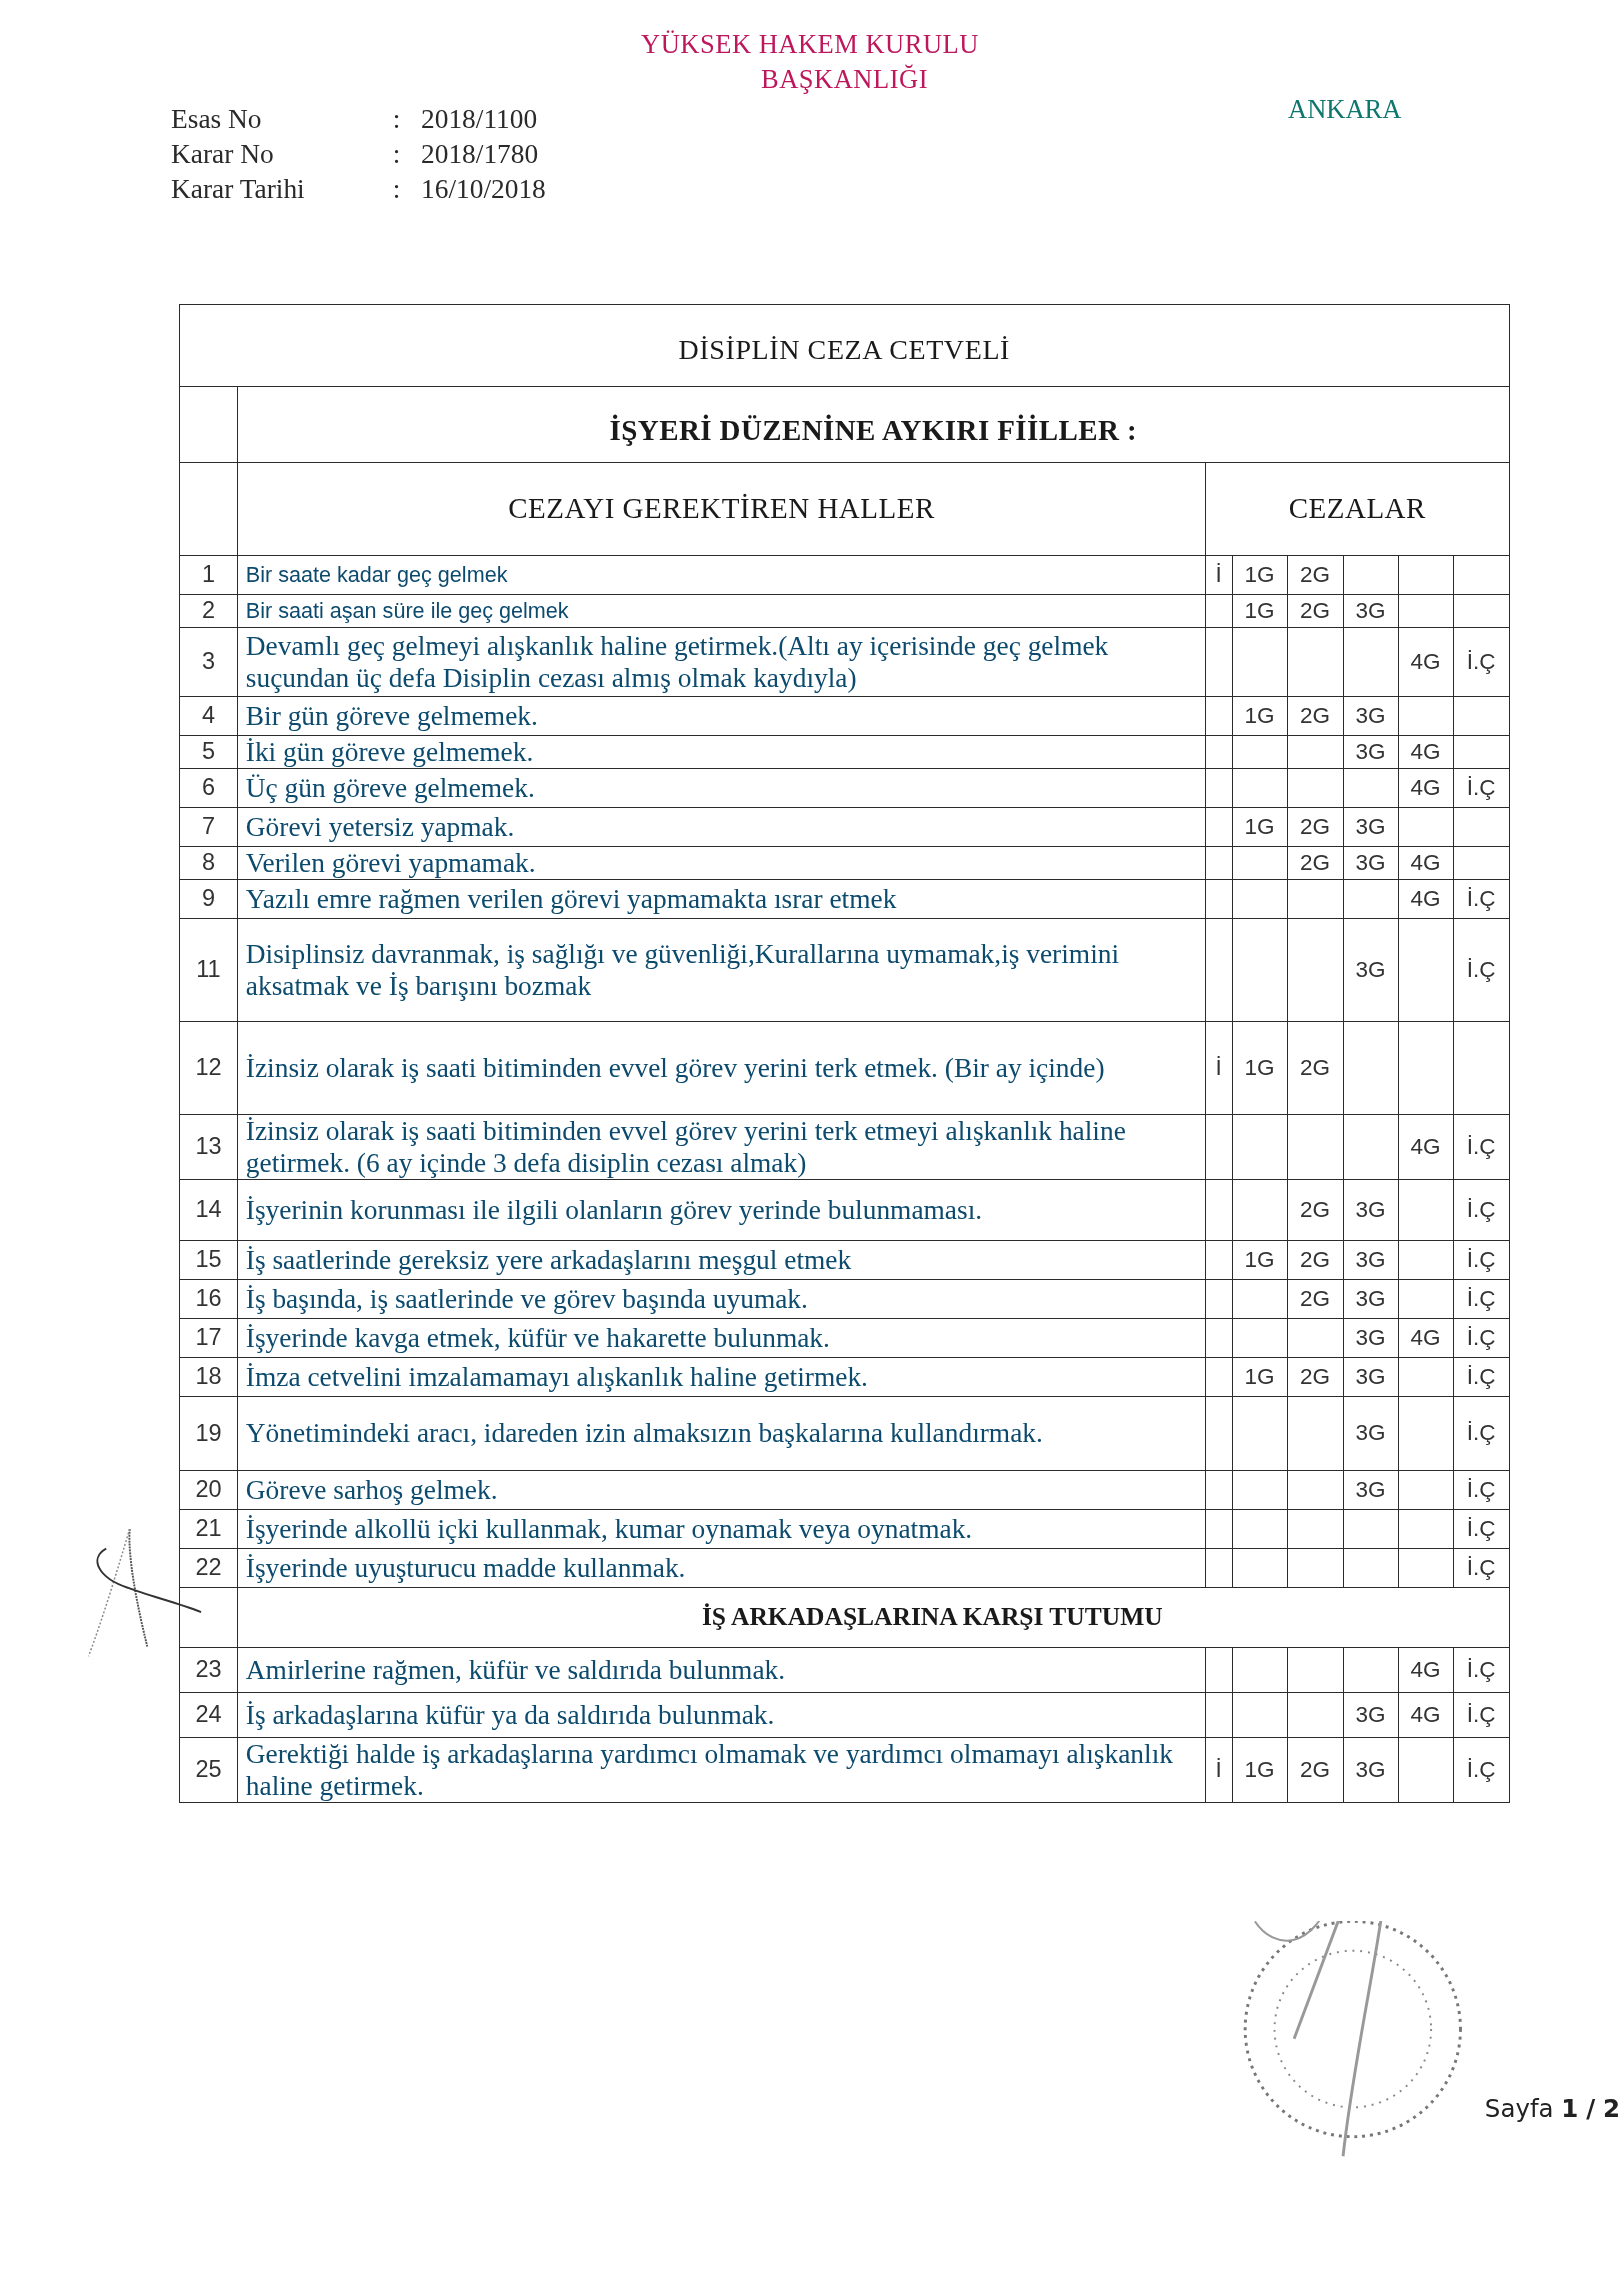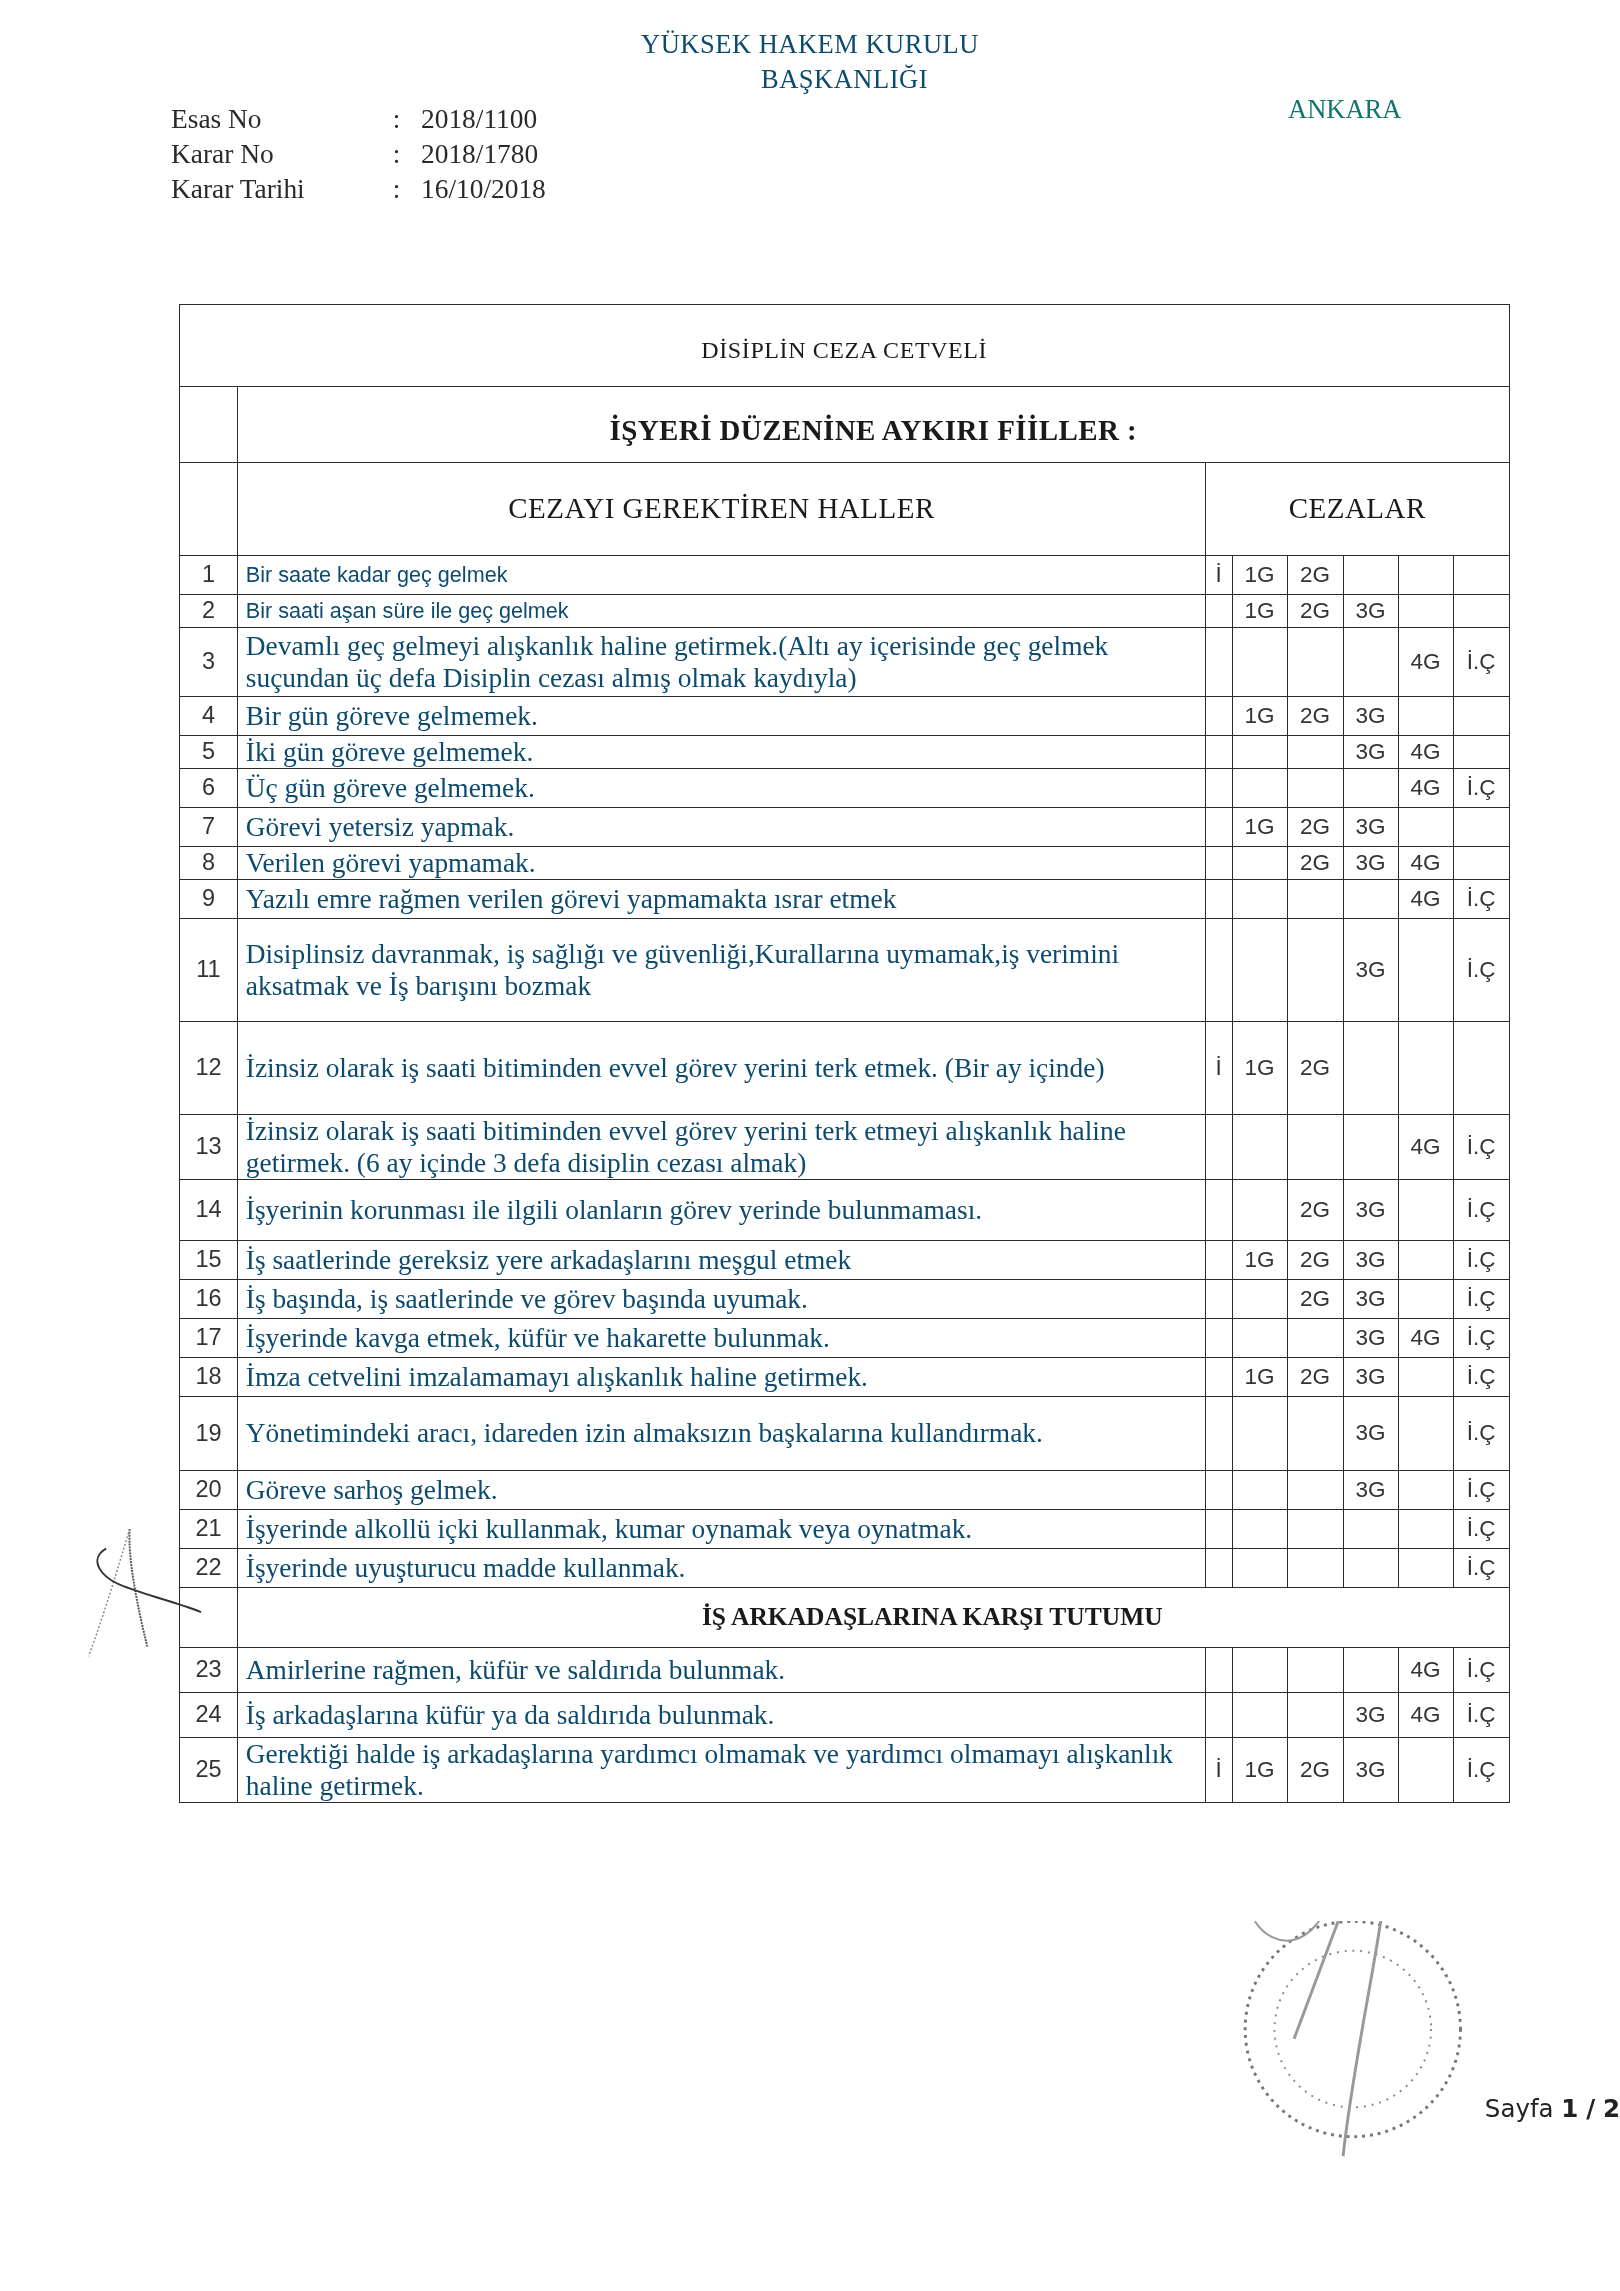--- a/index.html
+++ b/index.html
@@ -1,33 +1,33 @@
 <!DOCTYPE html>
 <html><head>
 <meta charset="utf-8">
 <style>
   html, body { margin:0; padding:0; background:#ffffff; }
   body { width:1620px; height:2292px; position:relative; overflow:hidden; color:#1a1a1a; }
   .serif { font-family: "Liberation Serif", "DejaVu Serif", serif; }
 
-  .org { position:absolute; left:0; width:1620px; top:27.4px; text-align:center; font-size:26.5px; letter-spacing:0.5px; line-height:35px; color:#0c4a6e; }
+  .org { position:absolute; left:0; width:1620px; top:27.4px; text-align:center; font-size:26.5px; letter-spacing:0.5px; line-height:35px; color:#be185d; }
   .org .l2 { display:block; margin-left:69px; }
   .city { position:absolute; left:1288px; top:94px; font-size:26.5px; color:#0f766e; }
   .meta { position:absolute; left:171px; top:102px; font-size:27.4px; color:#2a2a2a; }
   .meta .row { display:flex; height:35px; line-height:35px; }
   .meta .k { width:201px; }
   .meta .c { width:49px; text-align:center; }
 
   table.ceza { position:absolute; left:179px; top:304px; border-collapse:collapse; table-layout:fixed; width:1329px; }
   table.ceza td { border:1.6px solid #2b2b2b; padding:0; vertical-align:middle; }
   .c-num { width:58px; text-align:center; font-family:"Liberation Sans","DejaVu Sans",sans-serif; font-size:23.5px; color:#333; }
   .c-txt { padding-left:7.8px !important; font-family:"Liberation Serif","DejaVu Serif",serif; font-size:27.4px; line-height:32px; color:#0c4a6e; }
   .c-txt.sm { font-family:"Liberation Sans","DejaVu Sans",sans-serif; font-size:21.6px; }
   .c-pen { text-align:center; font-family:"Liberation Sans","DejaVu Sans",sans-serif; font-size:22.5px; color:#333; }
-  .title-cell { height:71px; text-align:center; font-family:"Liberation Serif","DejaVu Serif",serif; font-size:24px; letter-spacing:0.6px; padding-top:9.8px !important; }
+  .title-cell { height:71px; text-align:center; font-family:"Liberation Serif","DejaVu Serif",serif; font-size:28px; letter-spacing:0.6px; padding-top:9.8px !important; }
   .hdr-cell { height:92px; text-align:center; font-family:"Liberation Serif","DejaVu Serif",serif; font-size:29px; letter-spacing:0.5px; }
   .sec-cell { height:63px; text-align:center; font-family:"Liberation Serif","DejaVu Serif",serif; font-size:29px; font-weight:bold; letter-spacing:0.4px; padding-top:11.8px !important; }
   .sec2-cell { height:59px; text-align:center; font-family:"Liberation Serif","DejaVu Serif",serif; font-size:25.5px; font-weight:bold; padding-left:118px !important; }
 
   .footer { position:absolute; left:0; width:1620px; top:2094px; text-align:right; font-size:24.5px; color:#222; font-family:"DejaVu Sans","Liberation Sans",sans-serif; }
   .footer b { font-weight:bold; }
   .sig-left { position:absolute; left:69px; top:1519px; width:137px; height:157px; }
   .stamp { position:absolute; left:1206px; top:1921px; width:323px; height:265px; }
 </style>
 </head>

